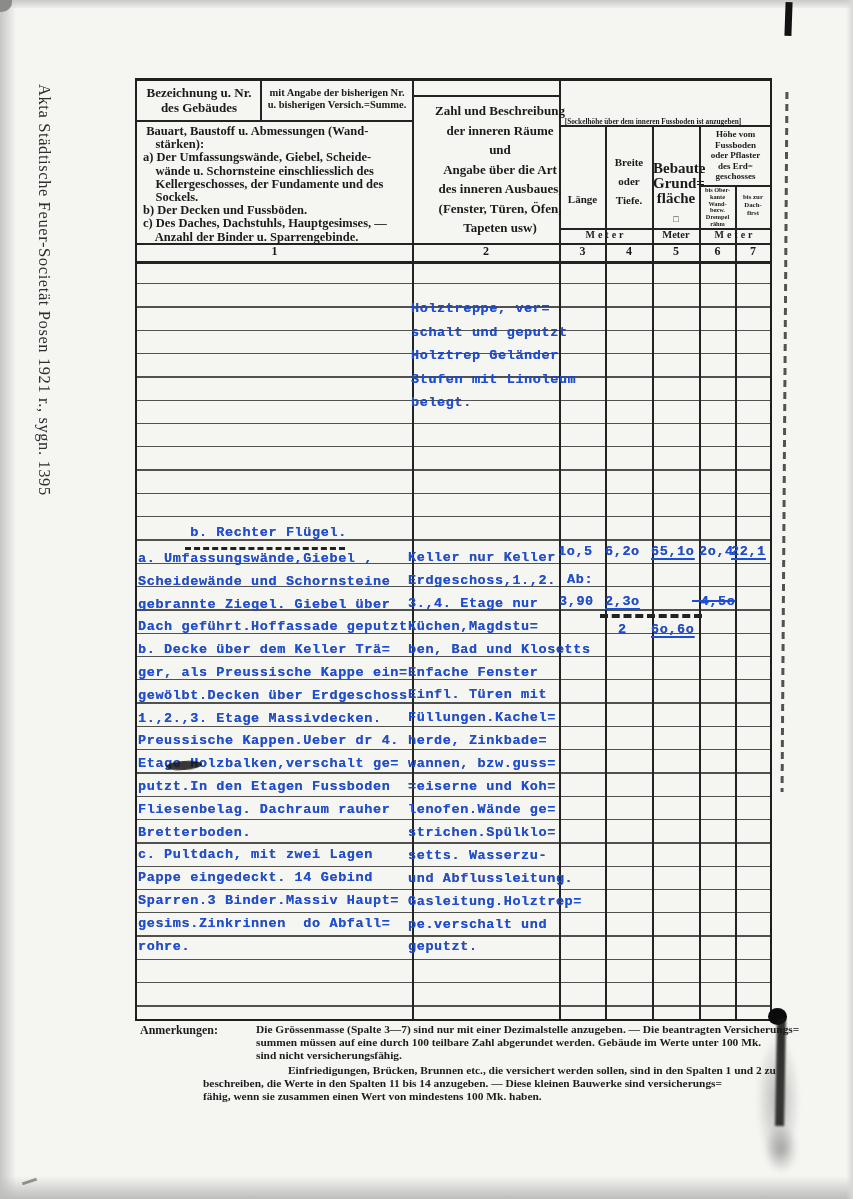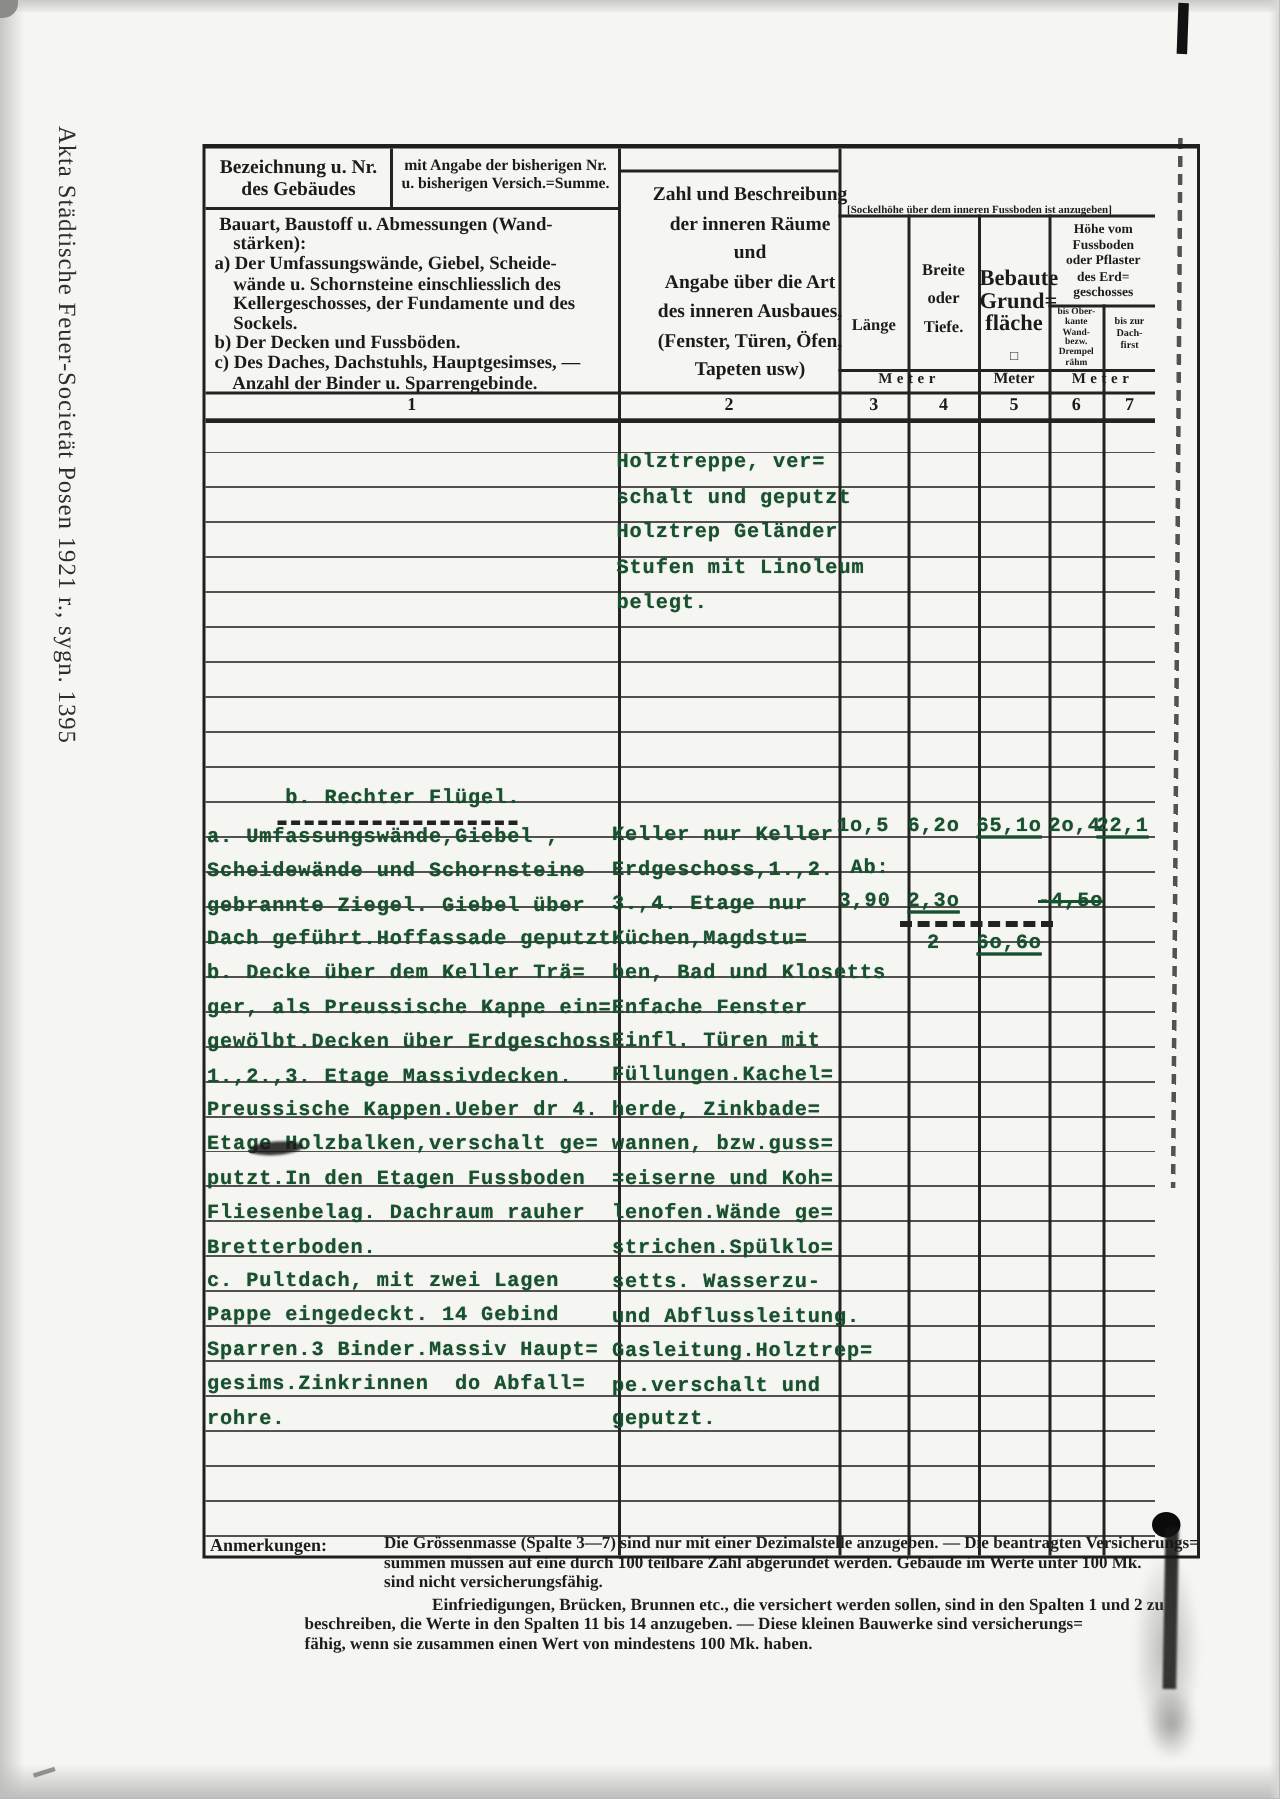--- a/index.html
+++ b/index.html
@@ -13,38 +13,38 @@
   
   #rules{position:absolute;background:
      repeating-linear-gradient(180deg, transparent 0px, transparent 22px,
        rgba(45,45,45,.82) 22px, rgba(45,45,45,.82) 23.3px);}
   
   .hdr{font-weight:bold;color:#1b1b1b;}
   .prec{white-space:pre-line;text-align:center;}
   .pre{white-space:pre;}
   
   .typed{font-family:"Liberation Mono","DejaVu Sans Mono",monospace;
-         font-size:13.5px;letter-spacing:.6px;font-weight:700;color:#14532d;
+         font-size:13.5px;letter-spacing:.6px;font-weight:700;color:#1d4ed8;
          white-space:pre;text-shadow:0 0 .6px rgba(15,15,15,.6);}
   .typed .tline{white-space:pre;}
   .u{text-decoration:underline;text-decoration-thickness:1.5px;text-underline-offset:3px;}
   .st{text-decoration:line-through;text-decoration-thickness:2px;margin-left:44px;}
   .dashline{border-top:3px dashed #222;}
   .smudge{position:absolute;border-radius:50%;filter:blur(.6px);}
   .meter{letter-spacing:3px;font-weight:bold;}
 </style>
 </head>
 <body>
 
 <div id="page">
 
   <div class="abs" style="left:34px;top:84px;height:430px;writing-mode:vertical-rl;text-orientation:sideways;
               font-size:16.5px;letter-spacing:.6px;color:#2e2e2e;">Akta Städtische Feuer-Societät Posen 1921 r., sygn. 1395</div>
 
-  <div class="abs" style="left:135px;top:96px;width:633px;height:938px;border:2px solid #1f1f1f;border-top-width:3px;padding-left:28px;">
+  <div class="abs" style="left:135px;top:78px;width:633px;height:938px;border:2px solid #1f1f1f;border-top-width:3px;">
 
     <div id="rules" style="left:0;top:180px;width:633px;height:756px;"></div>
 
     <div id="grid">
 
       <i style="left:123px;top:0;width:1.5px;height:39px;"></i>
       <i style="left:275px;top:0;width:1.5px;height:938px;"></i>
       <i style="left:422px;top:0;width:2px;height:938px;"></i>
       <i style="left:468px;top:44px;width:1.5px;height:894px;"></i>
       <i style="left:515px;top:44px;width:1.5px;height:894px;"></i>

